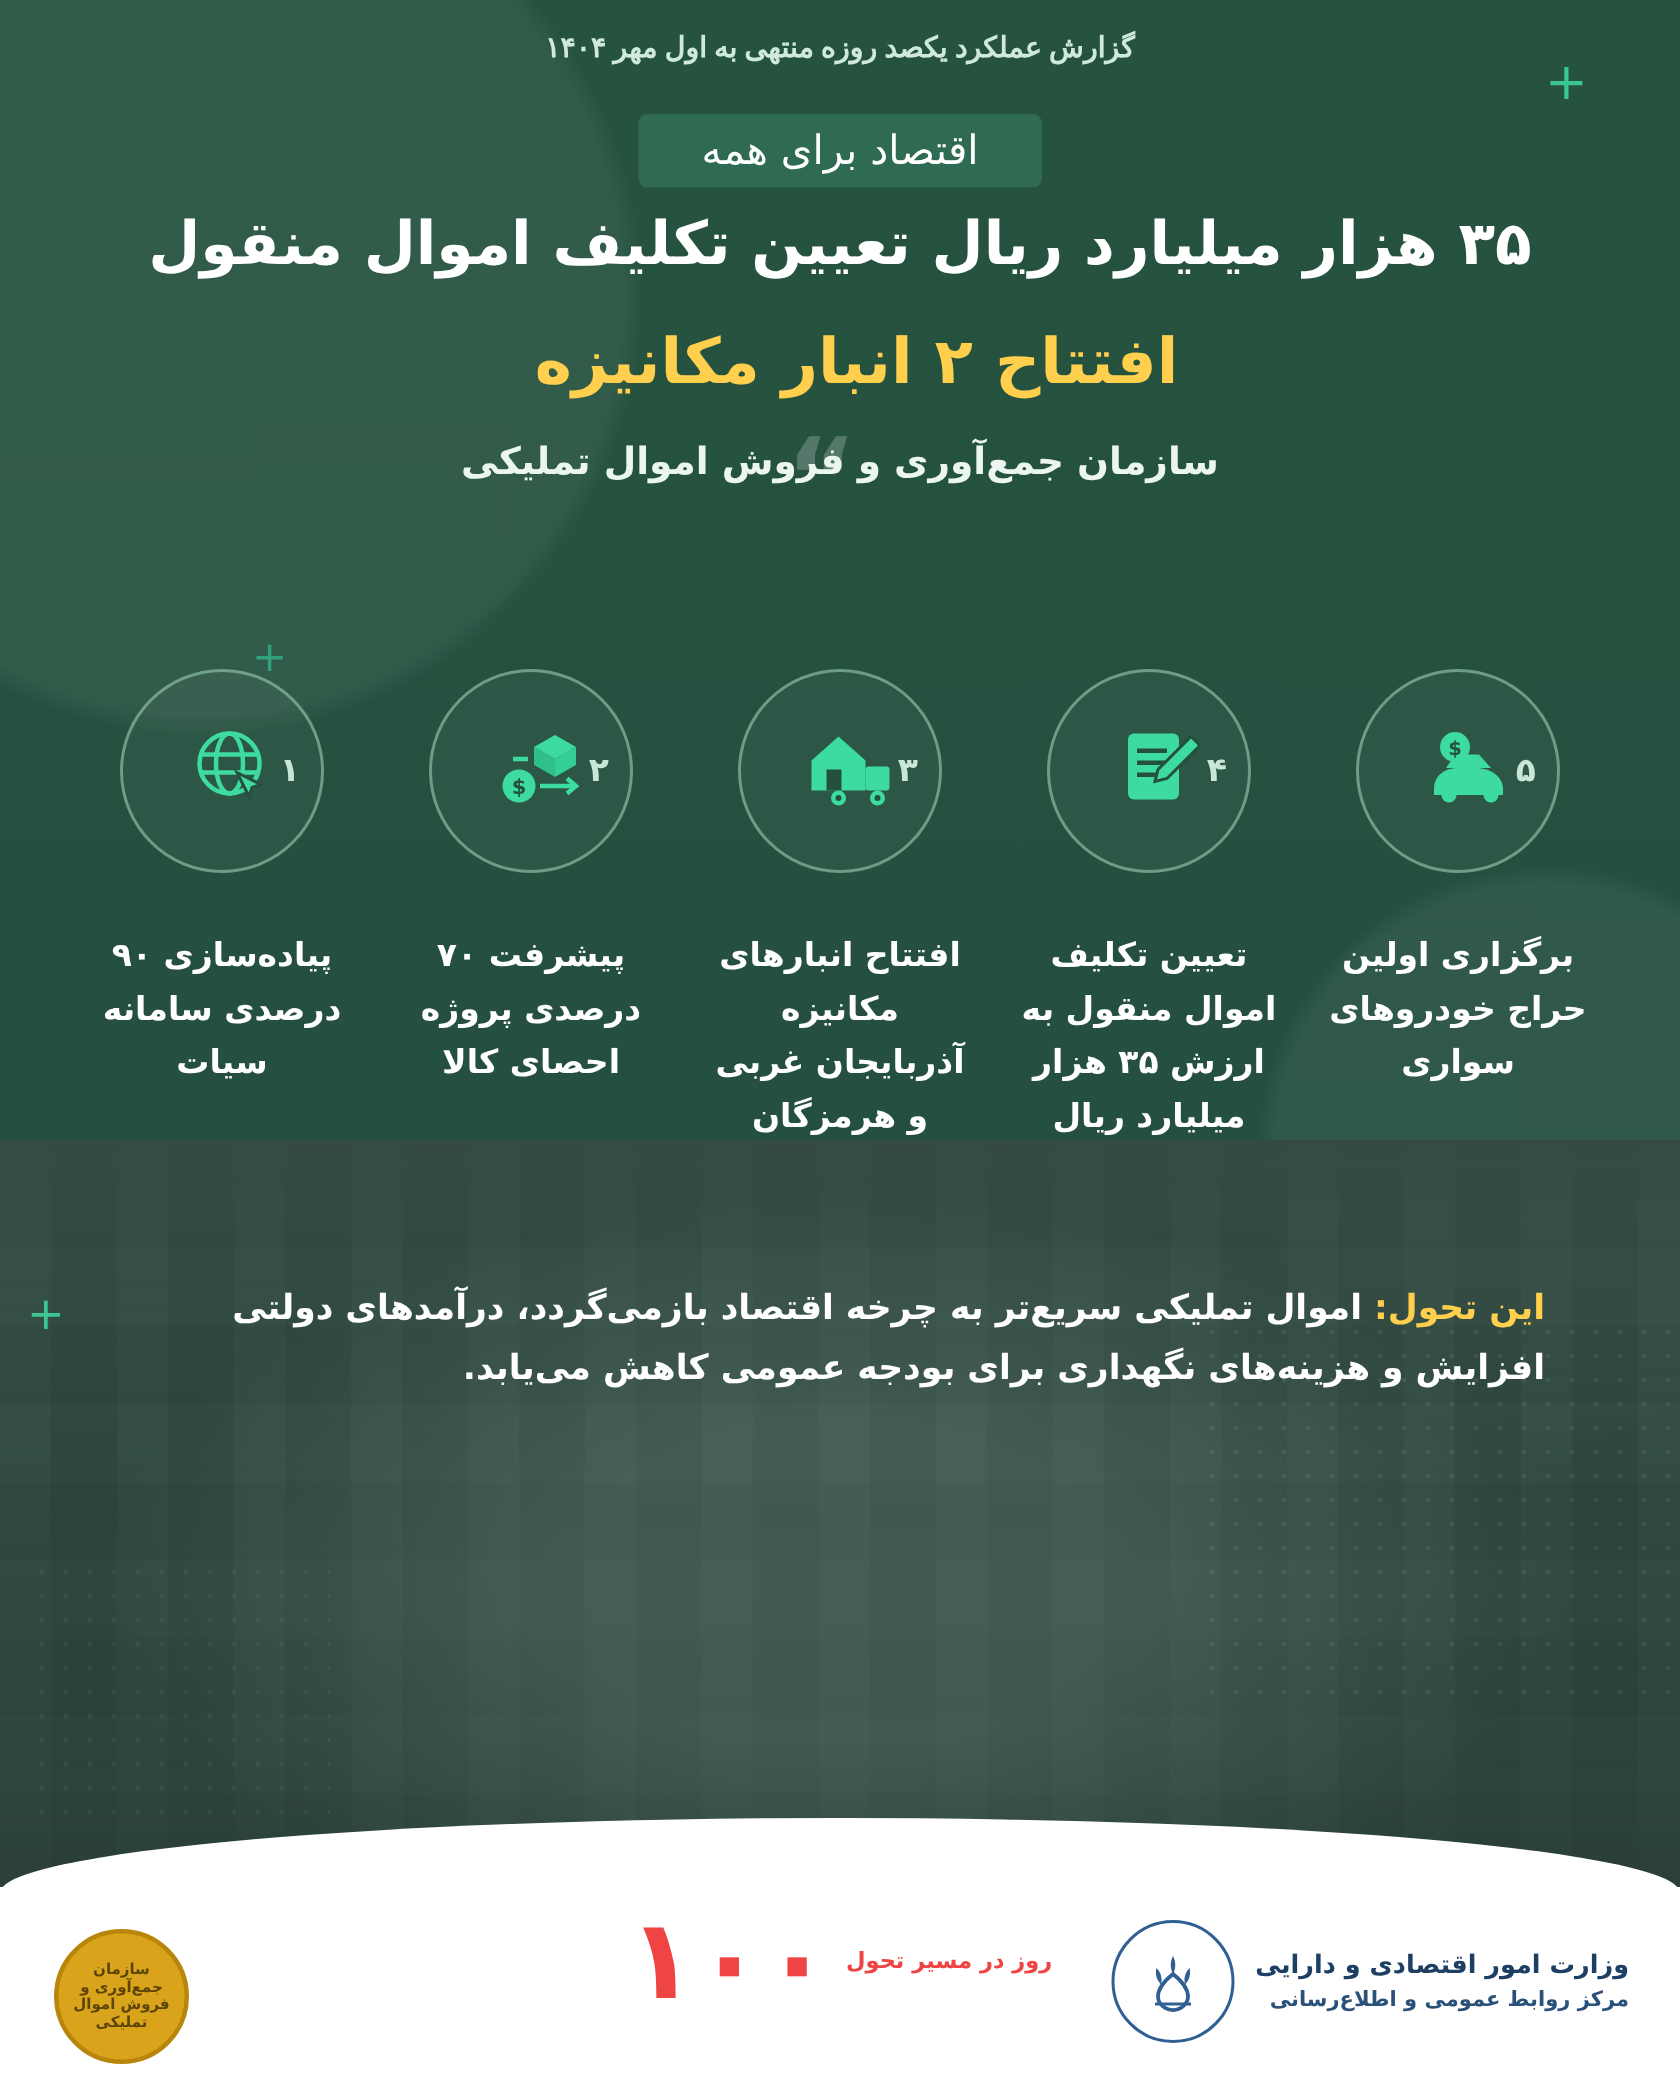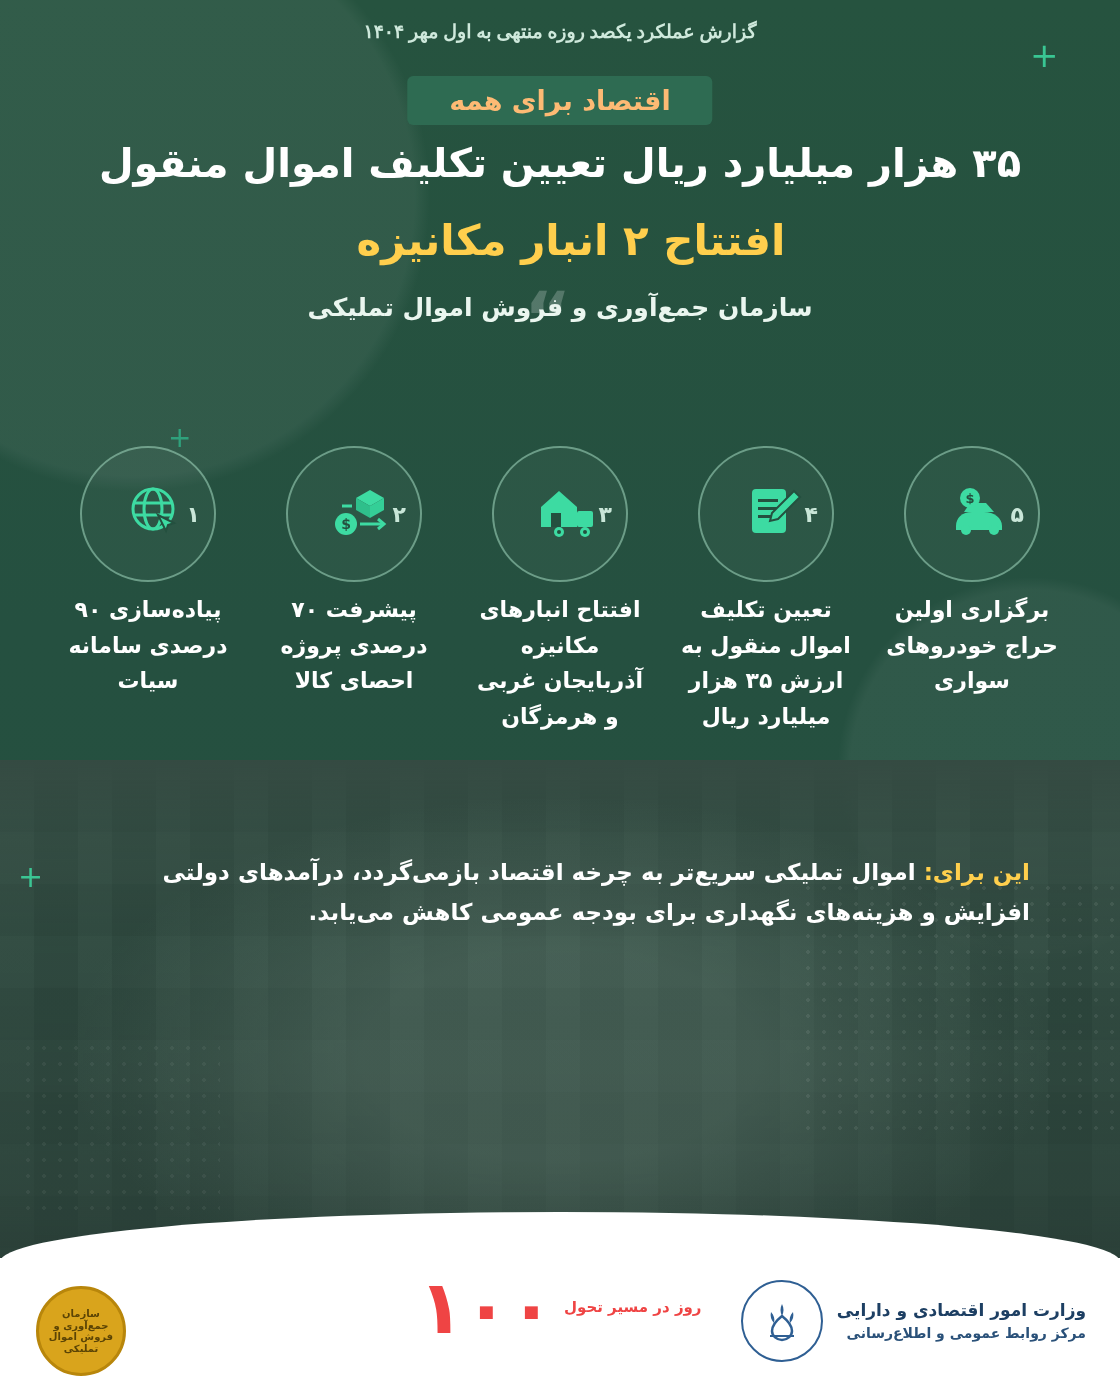--- a/index.html
+++ b/index.html
@@ -46,22 +46,22 @@
   .plus.p2{left:168px;top:424px;color:#2fae85;font-size:28px;}
   .plus.p3{left:18px;top:862px;color:#3ddba2;font-size:30px;}
 
   
   .report-line{
     position:absolute;top:20px;left:0;right:0;text-align:center;
     color:#cfe9dc;font-size:19px;font-weight:700;letter-spacing:.2px;font-family:Liberation Serif, serif;
   }
   .chip{
     position:absolute;top:76px;left:50%;transform:translateX(-50%);
-    background:#2e6b52;color:#fdba74;border-radius:6px;
-    padding:9px 42px;font-size:27px;font-weight:700;
+    background:#2e6b52;color:#ffffff;border-radius:6px;
+    padding:9px 42px;font-size:27px;font-weight:400;
   }
   .headline{
     position:absolute;top:136px;left:0;right:0;text-align:center;
     color:#ffffff;font-size:40px;font-weight:700;line-height:1.38;
     padding:0 70px;box-sizing:border-box;
   }
   .subhead{
     position:absolute;top:216px;left:0;right:0;text-align:center;
     color:#ffcf4d;font-size:42px;font-weight:700;padding-left:22px;
   }
@@ -87,21 +87,21 @@
     background:rgba(255,255,255,.035);
     display:flex;align-items:center;justify-content:center;
     position:relative;
   }
   .num{
     position:absolute;right:14px;top:50%;transform:translateY(-50%);
     color:#c9e6d8;font-size:22px;font-weight:700;
   }
   .glyph{margin-left:14px;display:block;}
   .step-label{
-    margin-top:10px;color:#ffffff;font-size:22px;font-weight:700;
+    margin-top:38px;color:#ffffff;font-size:22px;font-weight:700;
     line-height:1.62;text-align:center;
   }
 
   
   .meaning{
     position:absolute;top:852px;left:90px;right:90px;
     color:#ffffff;font-size:23px;line-height:1.75;font-weight:700;text-align:right;
   }
   .meaning b{color:#ffcf4d;}
 
@@ -244,21 +244,21 @@
             <path d="M8 20h38M8 32h38" stroke="#3ddba2" stroke-width="3"></path>
             <path d="M32 32l16 8-6 2-2 6z" fill="#3ddba2" stroke="#24503f" stroke-width="2"></path>
           </svg>
         </span>
       </div>
       <div class="step-label">پیاده‌سازی ۹۰ درصدی سامانه سیات</div>
     </div>
   </div>
 
   <div class="meaning">
-    <b>این برای:</b><span> اموال تملیکی سریع‌تر به چرخه اقتصاد بازمی‌گردد، درآمدهای دولتی افزایش و هزینه‌های نگهداری برای بودجه عمومی کاهش می‌یابد.</span>
+    <b>این تحول:</b><span> اموال تملیکی سریع‌تر به چرخه اقتصاد بازمی‌گردد، درآمدهای دولتی افزایش و هزینه‌های نگهداری برای بودجه عمومی کاهش می‌یابد.</span>
   </div>
 
   <div class="footer">
     <div class="f-right">
       <div class="emblem">
         <svg width="50" height="50" viewBox="0 0 50 50">
           <path d="M25 8c2 4 2 8 0 12-2-4-2-8 0-12z" fill="#2f5f93"></path>
           <path d="M14 16c3 3 4 7 3 11-3-3-4-7-3-11z" fill="#2f5f93"></path>
           <path d="M36 16c-3 3-4 7-3 11 3-3 4-7 3-11z" fill="#2f5f93"></path>
           <path d="M25 20c5 4 10 9 10 15 0 5-5 9-10 9s-10-4-10-9c0-6 5-11 10-15z" fill="none" stroke="#2f5f93" stroke-width="2.5"></path>

